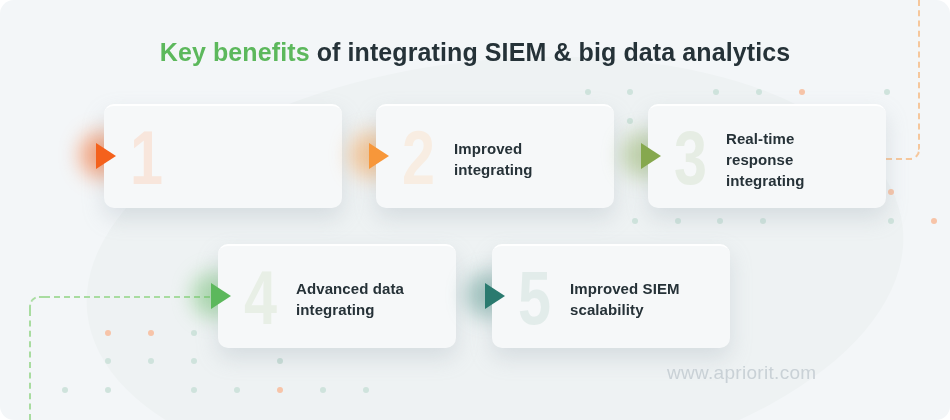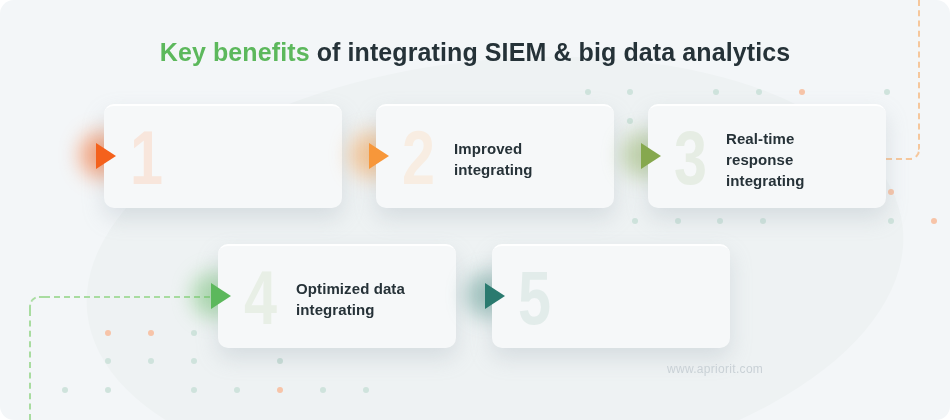--- a/index.html
+++ b/index.html
@@ -10,21 +10,21 @@
   .title{position:absolute;left:0;top:38px;width:950px;text-align:center;font-size:25px;font-weight:bold;color:#253238;letter-spacing:0.1px;}
   .title .accent{color:#5cb85c;}
   .card{position:absolute;width:238px;height:104px;background:#f6f8f9;border-radius:10px;border-top:2px solid #ffffff;box-shadow:0 10px 22px rgba(150,165,175,0.28);}
   .num{position:absolute;left:26px;top:12px;font-family:"Liberation Sans",sans-serif;font-weight:bold;font-size:76px;line-height:80px;transform:scaleX(0.78);transform-origin:left center;}
   .label{position:absolute;left:78px;font-size:15px;line-height:21px;color:#263238;font-weight:bold;letter-spacing:0.1px;}
   .glow{position:absolute;width:46px;height:46px;border-radius:50%;filter:blur(10px);}
   .arrow{position:absolute;width:0;height:0;border-top:13px solid transparent;border-bottom:13px solid transparent;border-left:20px solid #000;}
   .dot{position:absolute;width:6px;height:6px;border-radius:50%;}
   .dash-v{position:absolute;border-left:2px dashed;}
   .dash-h{position:absolute;border-top:2px dashed;}
-  .watermark{position:absolute;left:667px;top:362px;font-size:12px;color:#c9d1d6;letter-spacing:0.3px;}
+  .watermark{position:absolute;left:667px;top:362px;font-size:19px;color:#c9d1d6;letter-spacing:0.3px;}
 </style>
 </head>
 <body>
 
 <div class="canvas">
   <div class="blob"></div>
 
   <div class="dash-v" style="left:918px;top:0;height:150px;border-color:#f6c79c;border-bottom-right-radius:10px;"></div>
   <div class="dash-h" style="left:886px;top:158px;width:26px;border-color:#f6c79c;"></div>
   <div style="position:absolute;left:904px;top:146px;width:16px;height:14px;border-right:2px dashed #f6c79c;border-bottom:2px dashed #f6c79c;border-bottom-right-radius:10px;"></div>
@@ -89,26 +89,30 @@
       <div>response</div>
       <div>integrating</div>
     </div>
   </div>
   <div class="arrow" style="left:641px;top:143px;border-left-color:#86a84e;"></div>
 
   <div class="glow" style="left:192px;top:272px;background:rgba(92,184,92,0.45);"></div>
   <div class="card" style="left:218px;top:244px;">
     <div class="num" style="color:#e8efe6;">4</div>
     <div class="label" style="top:32px;">
-      <div>Optimized data</div>
+      <div>Advanced data</div>
       <div>integrating</div>
     </div>
   </div>
   <div class="arrow" style="left:211px;top:283px;border-left-color:#5cb85c;"></div>
 
   <div class="glow" style="left:466px;top:272px;background:rgba(42,122,111,0.4);"></div>
   <div class="card" style="left:492px;top:244px;">
     <div class="num" style="color:#e2ecea;">5</div>
+    <div class="label" style="top:32px;">
+      <div>Improved SIEM</div>
+      <div>scalability</div>
+    </div>
   </div>
   <div class="arrow" style="left:485px;top:283px;border-left-color:#2a7a6f;"></div>
 
   <div class="watermark">www.apriorit.com</div>
 </div>
 
 </body></html>

